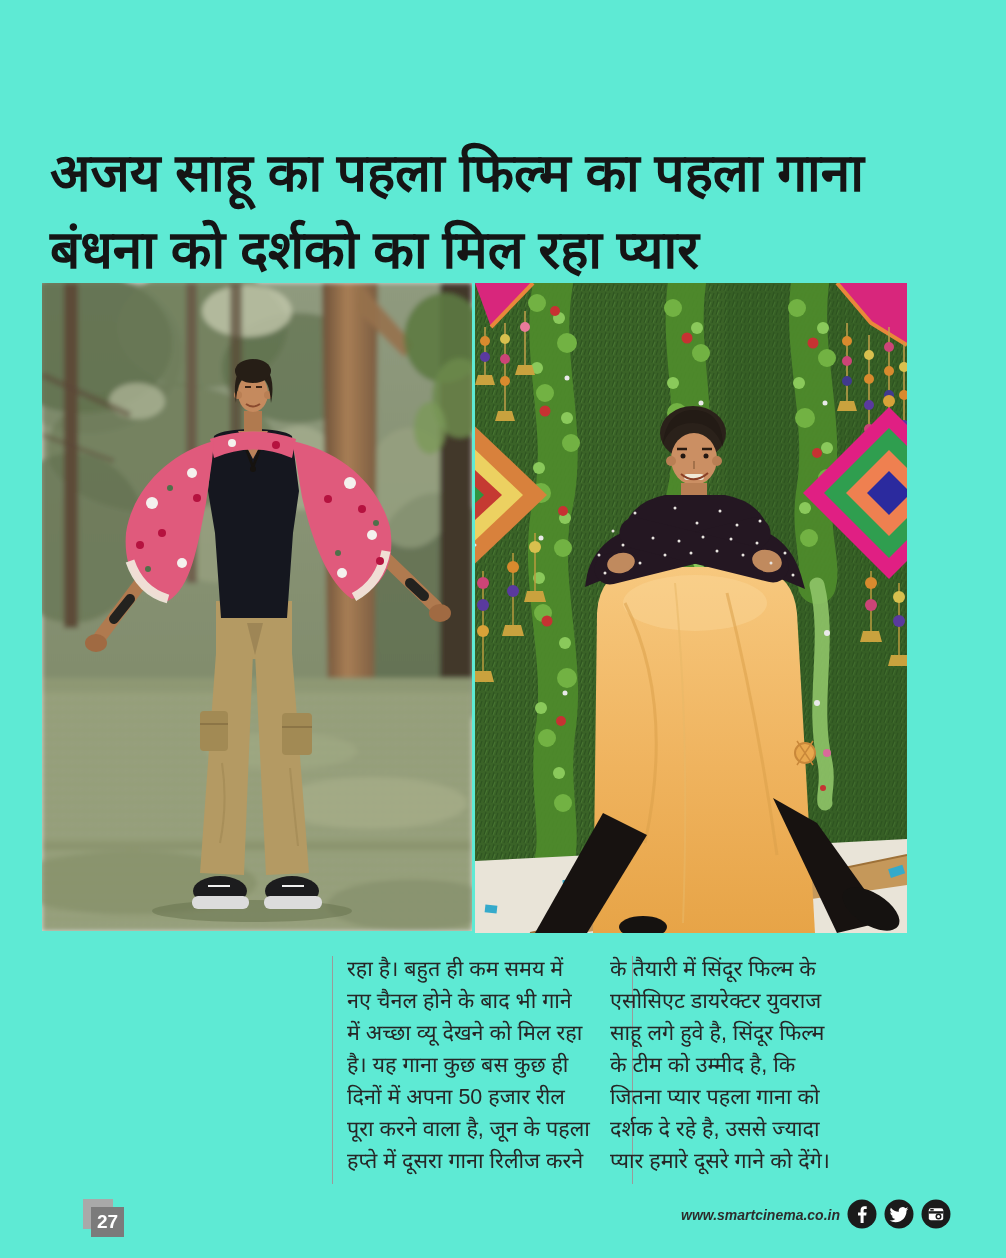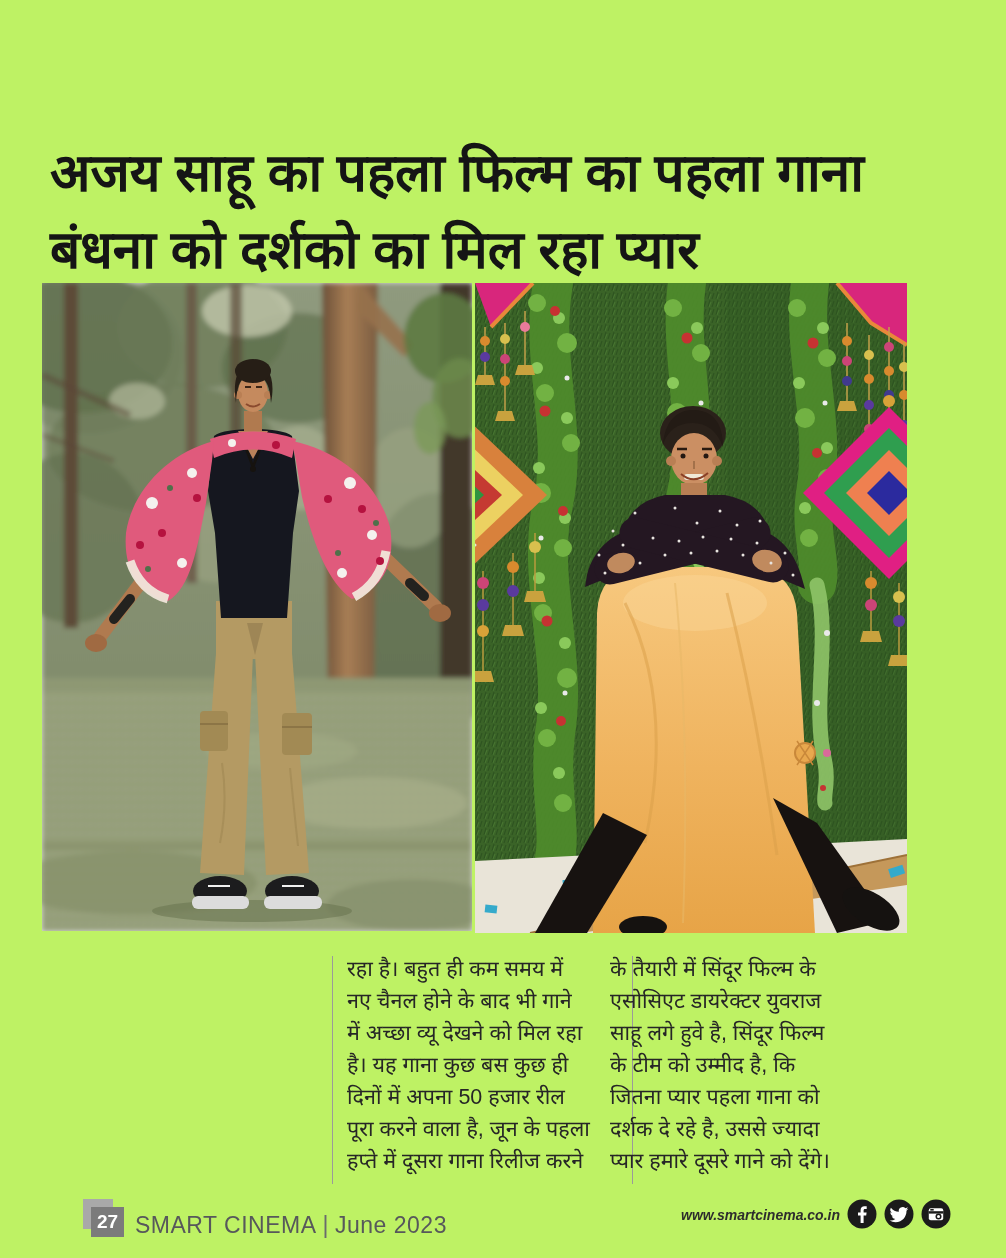--- a/index.html
+++ b/index.html
@@ -1,17 +1,17 @@
 <!DOCTYPE html>
 <html><head>
 <meta charset="utf-8">
 <style>
   html,body{margin:0;padding:0;background:#ffffff;}
   .page{
-    position:relative;width:1006px;height:1258px;background:#bef264;overflow:hidden;
+    position:relative;width:1006px;height:1258px;background:#5eead4;overflow:hidden;
     font-family:"Liberation Sans","DejaVu Sans",sans-serif;
   }
   
   .headline{
     position:absolute;left:50px;top:98px;width:910px;
     font-size:53px;font-weight:900;line-height:77px;color:#151515;
     white-space:pre-line;letter-spacing:0;
   }
   
   .photo{position:absolute;overflow:hidden;background:#dddddd;}
@@ -444,23 +444,20 @@
 के टीम को उम्मीद है, कि
 जितना प्यार पहला गाना को
 दर्शक दे रहे है, उससे ज्यादा
 प्यार हमारे दूसरे गाने को देंगे।</div>
 
   <div class="footer">
     <div class="page-badge">
       <div class="badge-back"></div>
       <div class="badge-front">27</div>
     </div>
-    <div class="footer-title">
-      <span>SMART CINEMA</span><span class="sep">|</span><span>June 2023</span>
-    </div>
     <div class="footer-site">www.smartcinema.co.in</div>
     <div class="social">
       <svg class="icon" viewBox="0 0 30 30">
         <circle cx="15" cy="15" r="14.5" fill="#1b1b1b"></circle>
         <path d="M16.6 24 v-7.6 h2.6 l.4-3 h-3 v-1.9 c0-.9.3-1.5 1.5-1.5 h1.6 V7.3 c-.3 0-1.2-.1-2.3-.1 -2.3 0-3.8 1.4-3.8 3.9 v2.3 h-2.6 v3 h2.6 V24 Z" fill="#ffffff"></path>
       </svg>
       <svg class="icon" viewBox="0 0 30 30">
         <circle cx="15" cy="15" r="14.5" fill="#1b1b1b"></circle>
         <path transform="translate(4.6 5.4) scale(0.86)" fill="#ffffff" d="M23 5.1c-.8.35-1.66.6-2.56.7a4.5 4.5 0 0 0 1.97-2.48c-.87.52-1.83.9-2.85 1.1a4.48 4.48 0 0 0-7.64 4.08A12.73 12.73 0 0 1 2.68 3.85a4.48 4.48 0 0 0 1.39 5.98c-.74-.02-1.43-.23-2.03-.56v.06c0 2.17 1.54 3.98 3.6 4.4-.38.1-.77.15-1.18.15-.29 0-.57-.03-.84-.08a4.49 4.49 0 0 0 4.19 3.11 8.99 8.99 0 0 1-5.57 1.92c-.36 0-.72-.02-1.07-.06A12.68 12.68 0 0 0 8.04 20.8c8.25 0 12.76-6.83 12.76-12.76l-.01-.58A9.1 9.1 0 0 0 23 5.1z"></path>
       </svg>

